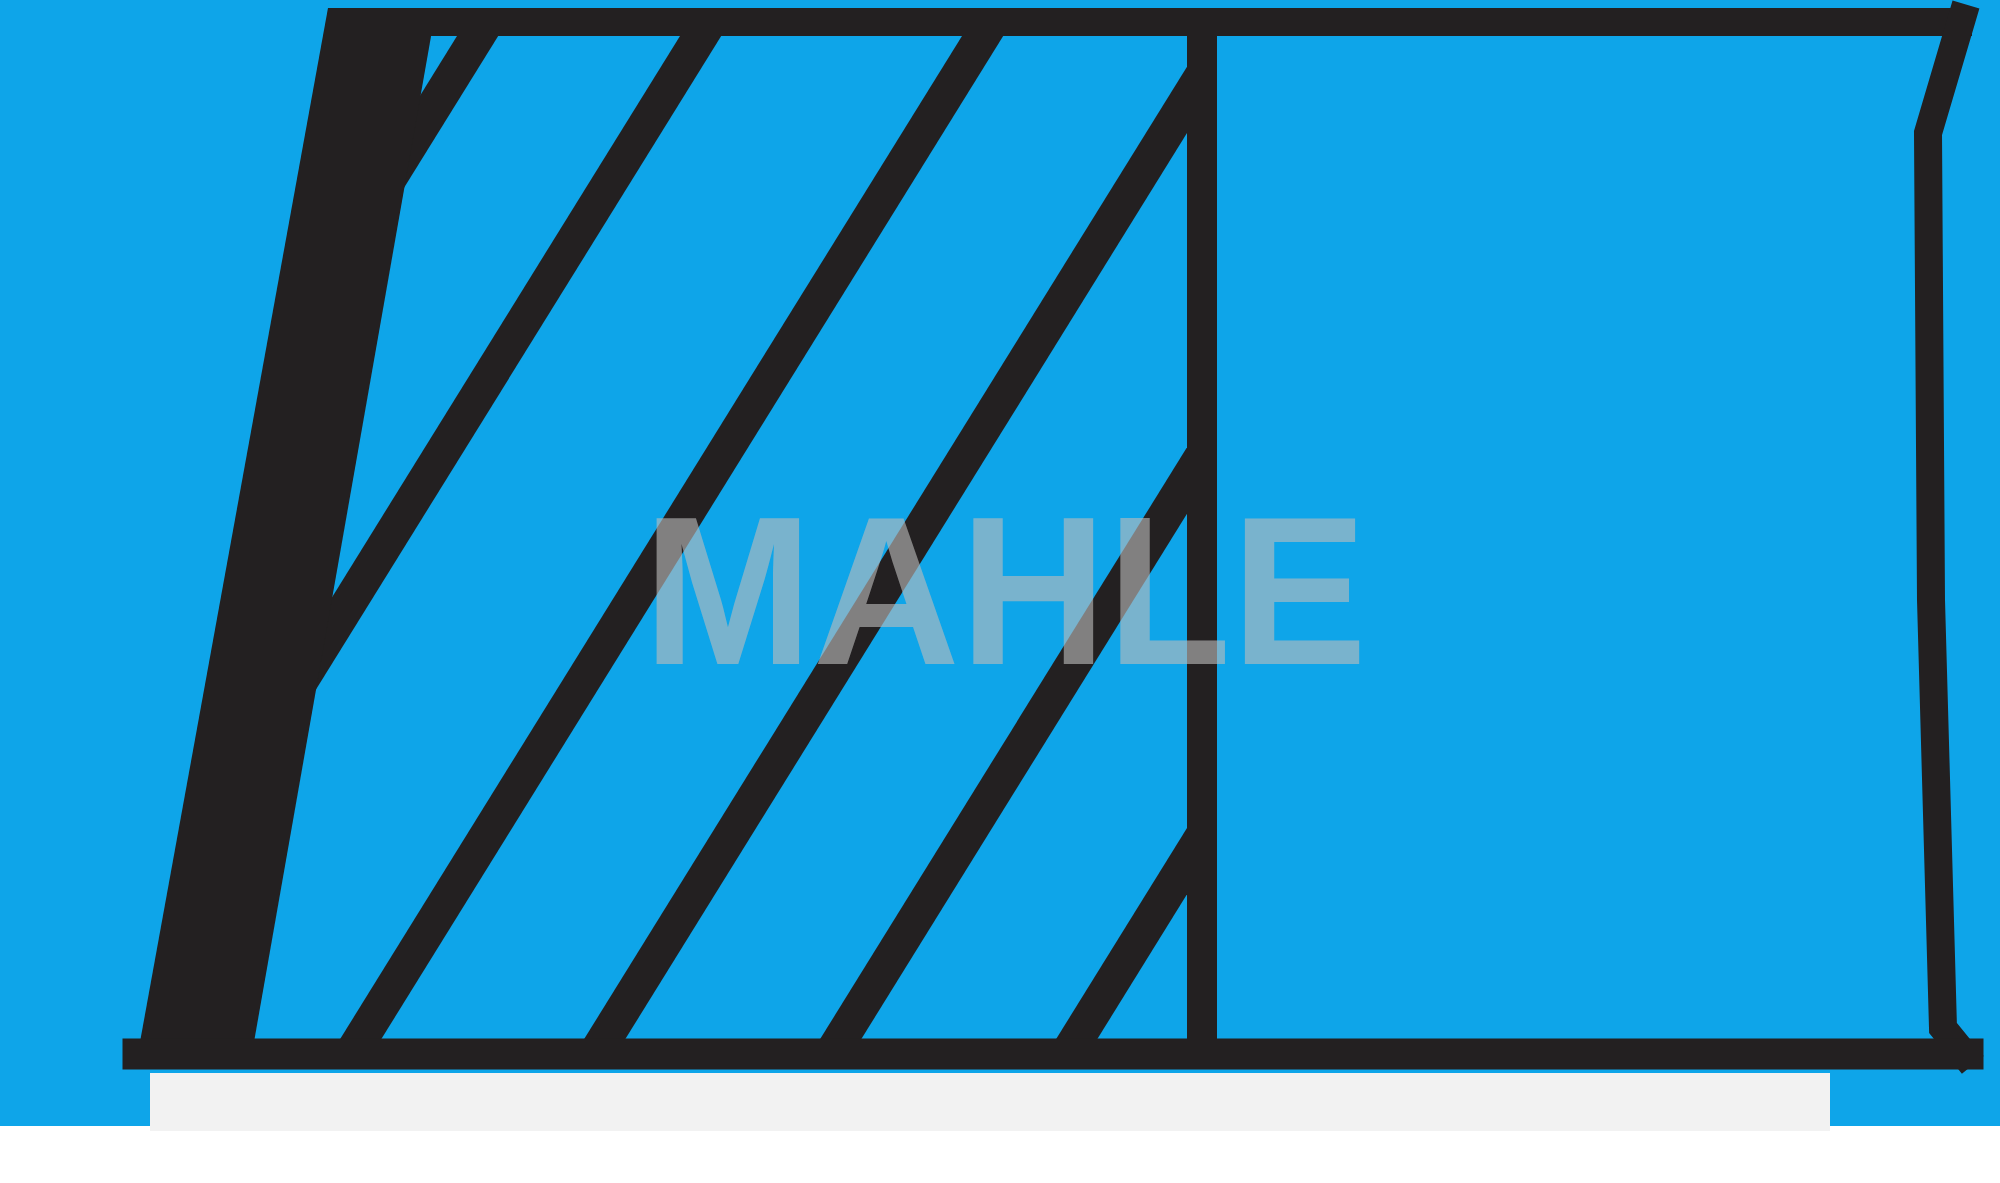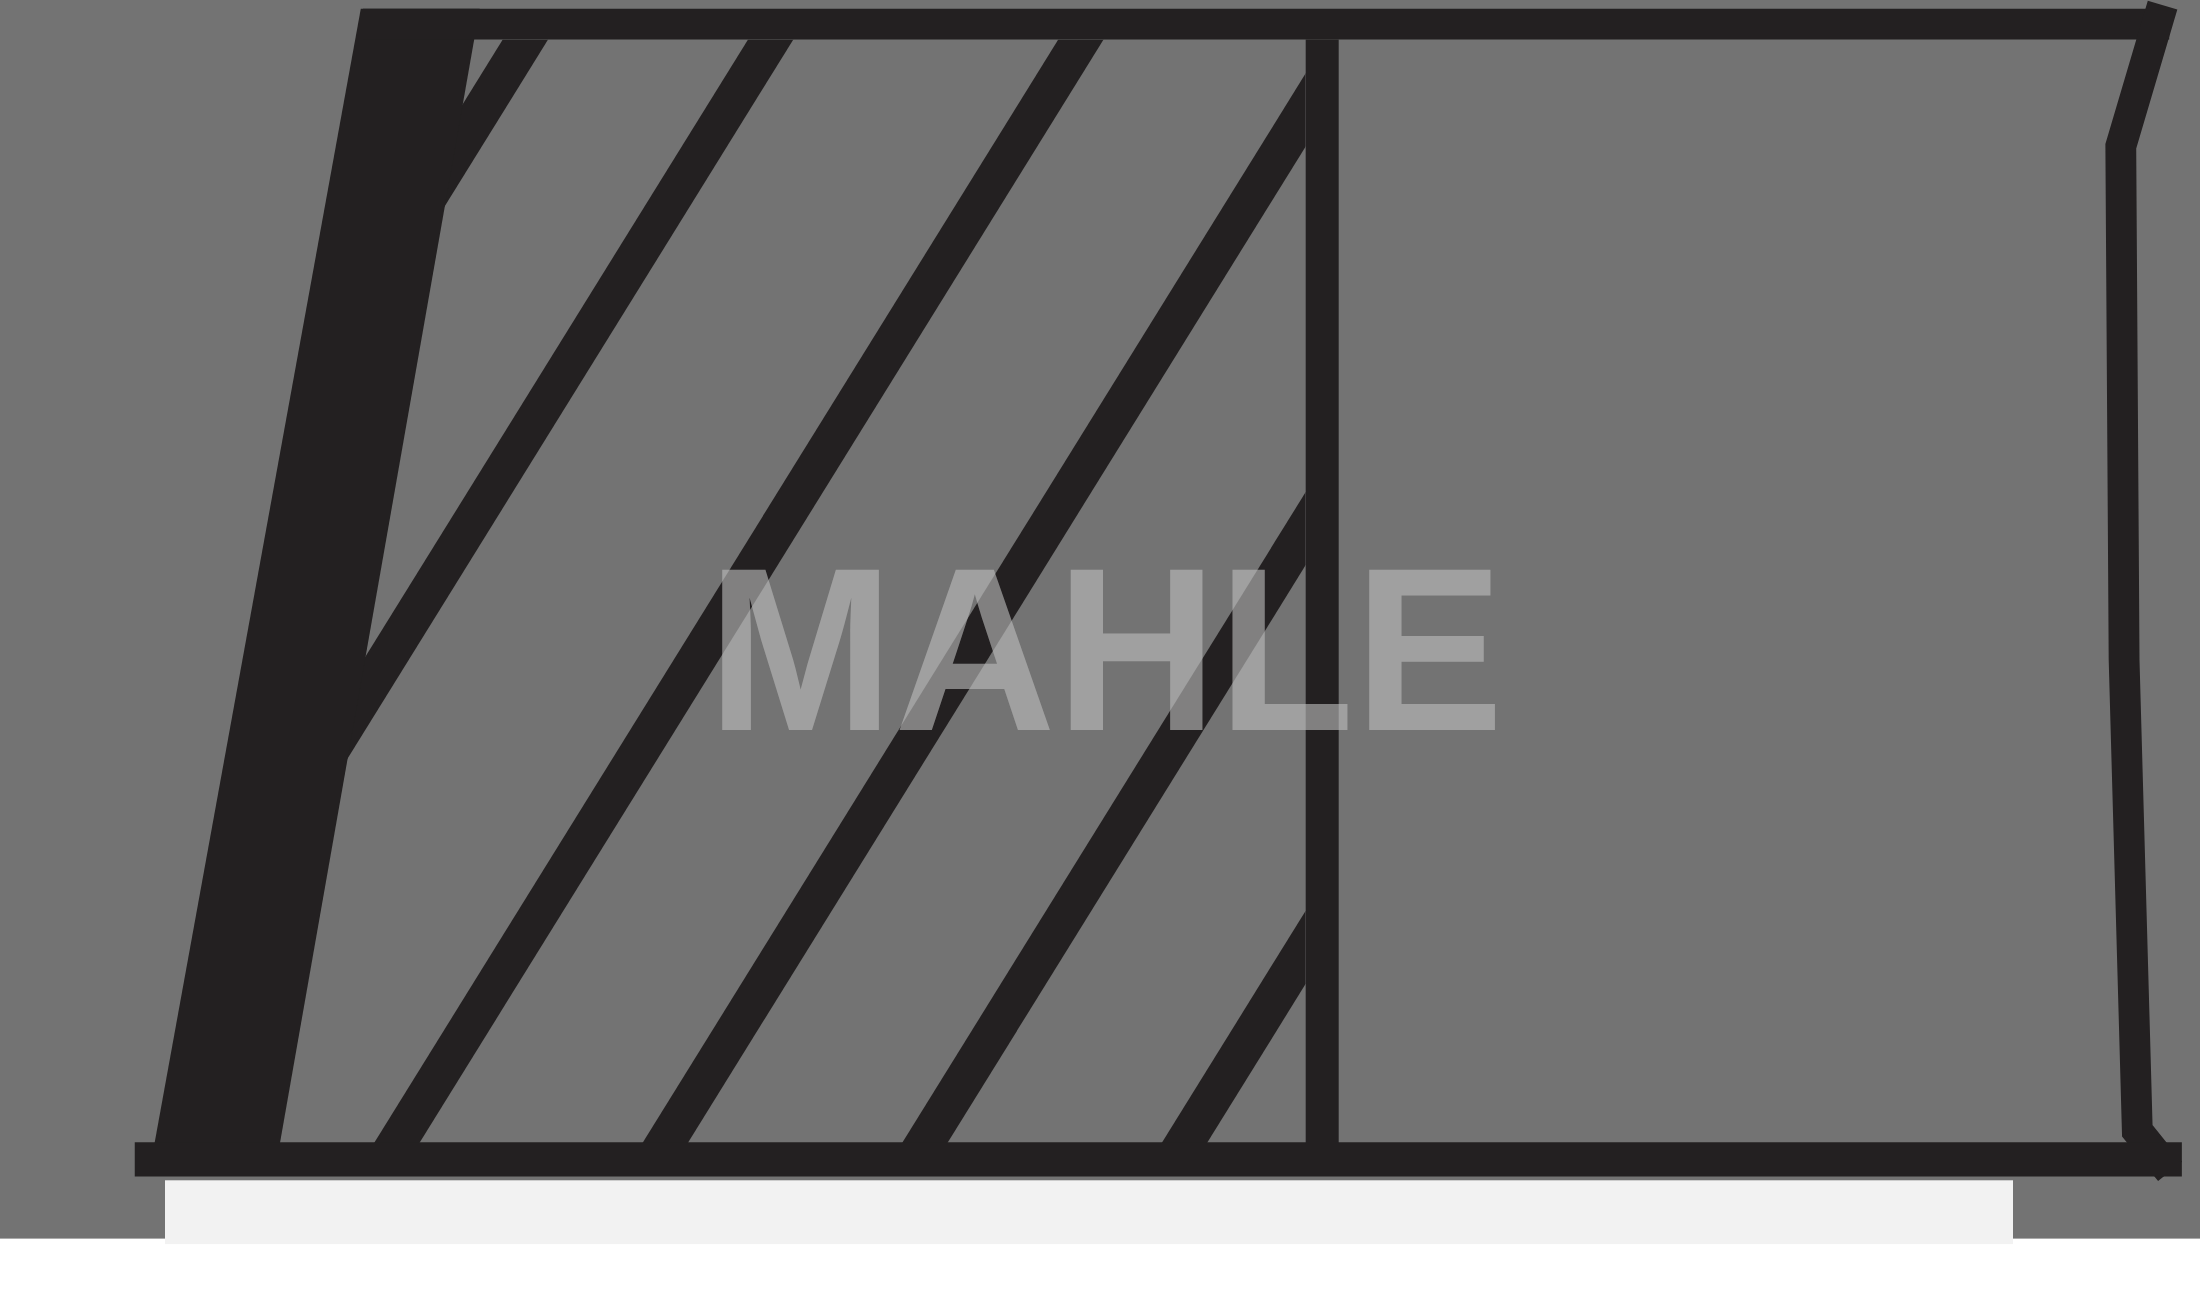--- a/index.html
+++ b/index.html
@@ -8,21 +8,21 @@
     background: #ffffff;
     width: 2000px;
     height: 1183px;
     overflow: hidden;
     font-family: "Liberation Sans", sans-serif;
   }
   .stage {
     position: relative;
     width: 2000px;
     height: 1126px;
-    background: #737373;
+    background: #0ea5e9;
   }
   svg { display: block; }
   text.watermark {
     font-family: "Liberation Sans", "DejaVu Sans", sans-serif;
     font-weight: 700;
   }
 </style>
 </head>
 <body>
 

